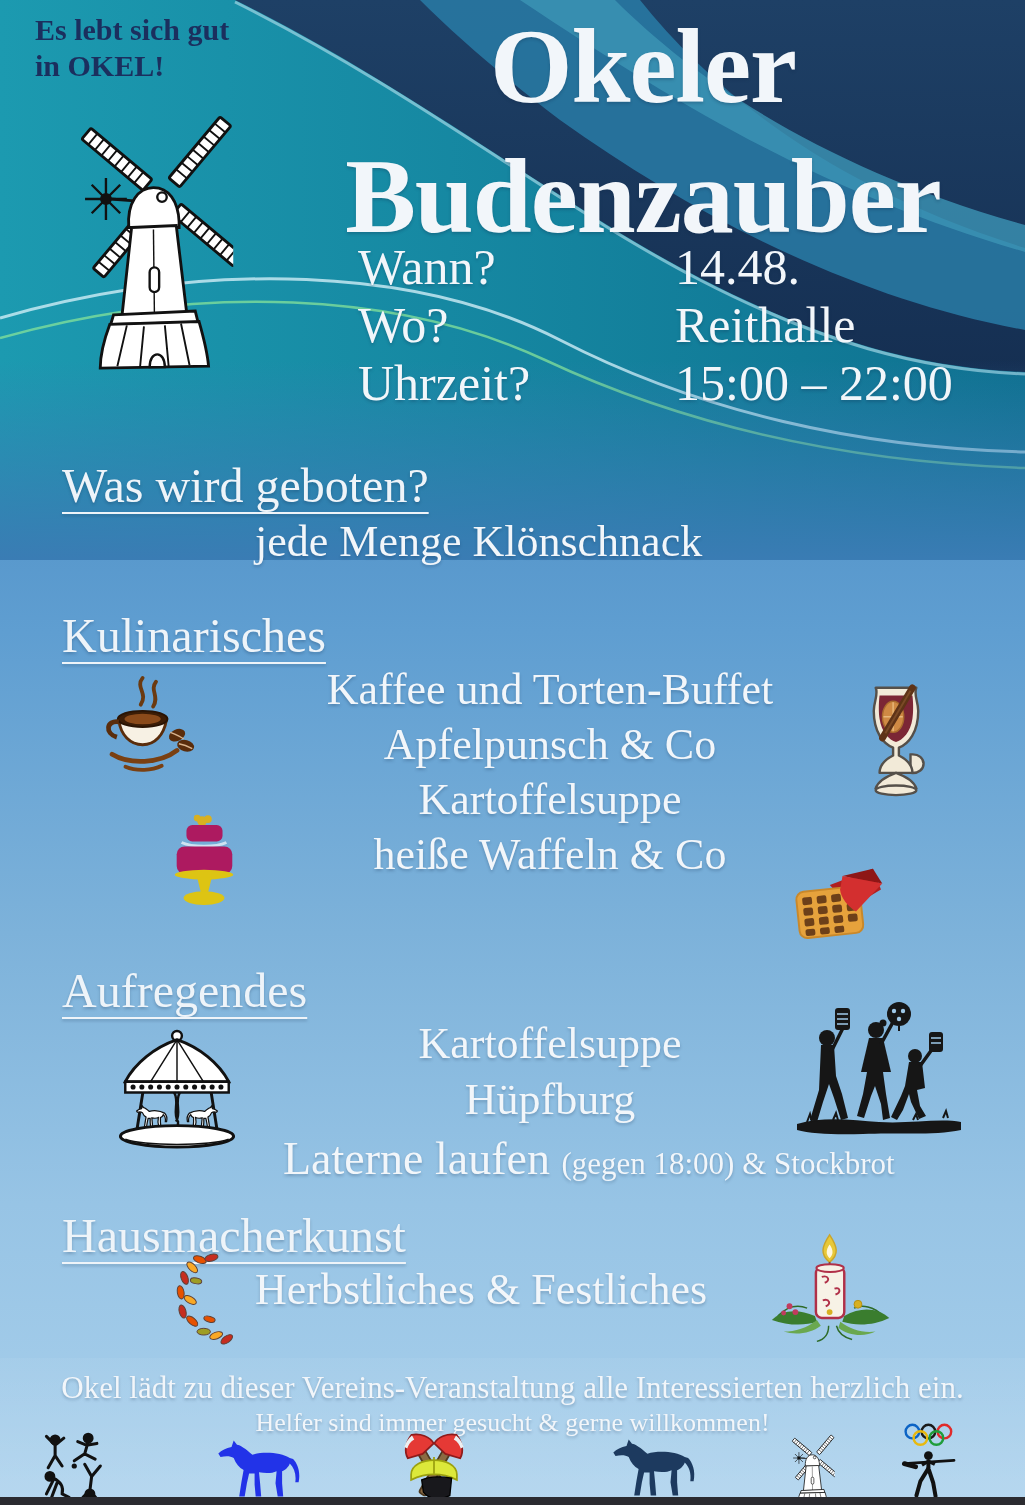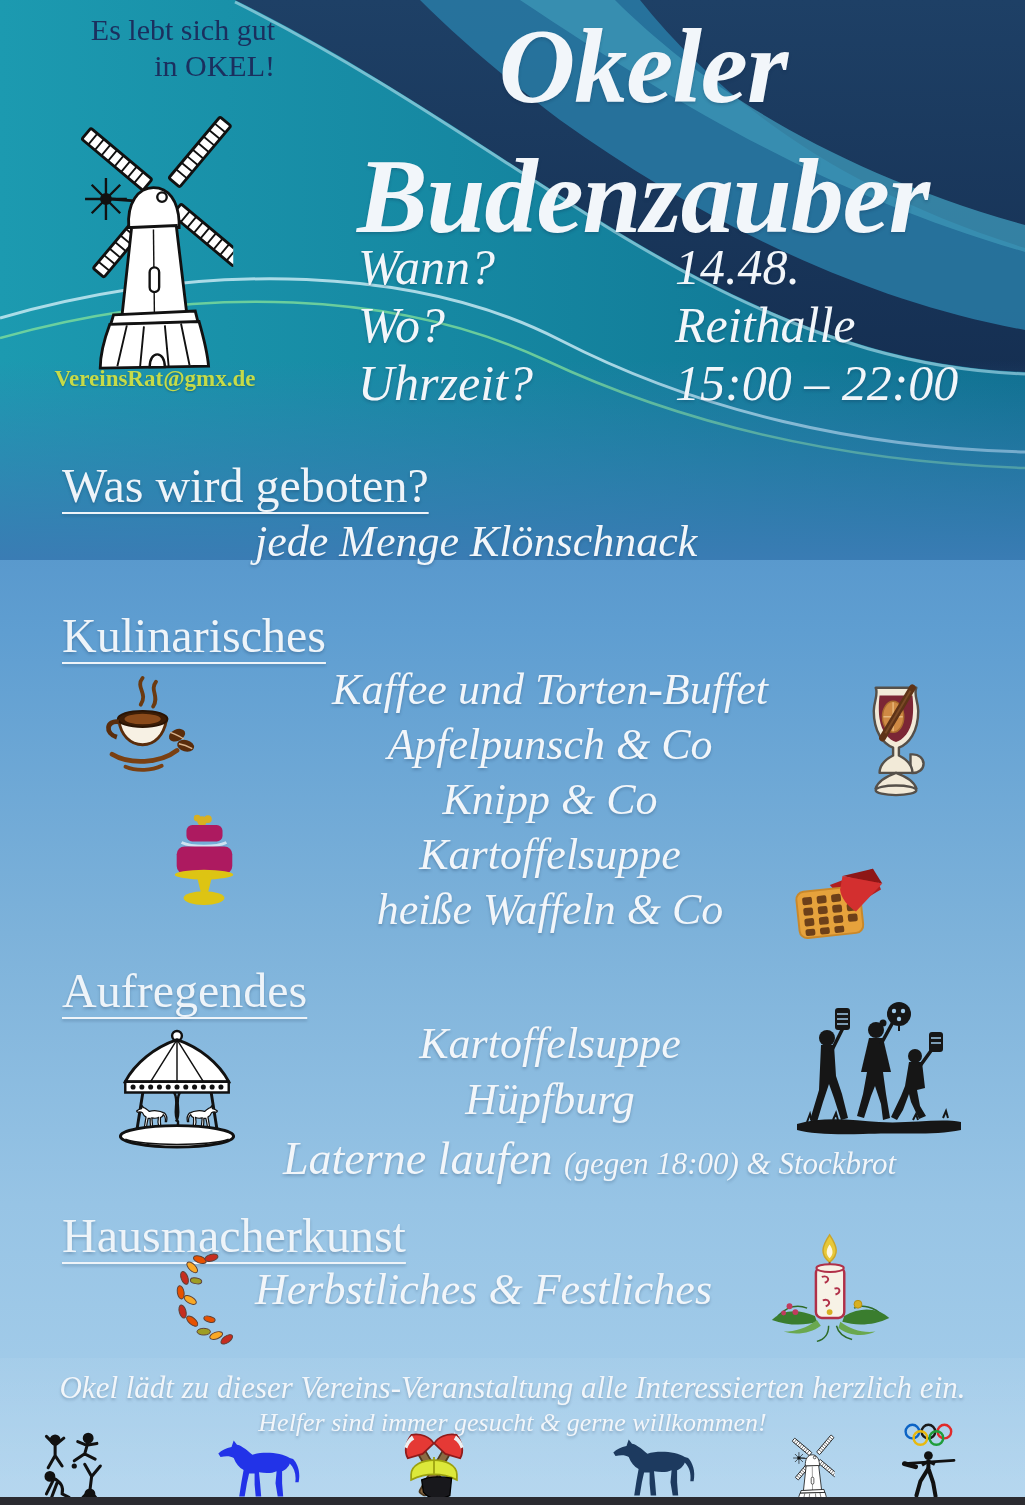--- a/index.html
+++ b/index.html
@@ -2,22 +2,22 @@
 <html><head>
 <meta charset="utf-8">
 <style>
   html,body{margin:0;padding:0;background:#333;}
   .poster{
     position:relative;width:1025px;height:1505px;overflow:hidden;
     font-family:"Liberation Serif","DejaVu Serif",serif;
     background:linear-gradient(180deg,#3a7cb4 0%,#478ac1 22%,#5f9ed1 42%,#7db2da 62%,#97c4e5 80%,#a9d0ec 100%);
   }
   .abs{position:absolute;}
-  .wh{color:#f2f6fa;text-shadow:0 2px 3px rgba(15,40,70,.25);font-style:italic;}
-  .tagline{left:35px;top:12px;width:240px;text-align:right;font-size:30px;line-height:36px;font-weight:normal;color:#1b2f5e;}
+  .wh{color:#f2f6fa;text-shadow:0 2px 3px rgba(15,40,70,.25);}
+  .tagline{left:35px;top:12px;width:240px;text-align:left;font-size:30px;line-height:36px;font-weight:bold;color:#1b2f5e;}
   .contact{left:25px;top:366px;width:260px;text-align:center;color:#c6db49;line-height:25px;text-shadow:0 1px 2px rgba(0,0,0,.25);}
   .contact .c1{font-size:21px;font-weight:bold;}
   .contact .c2{font-size:23px;font-weight:bold;}
   .title{left:288px;top:2px;width:710px;text-align:center;font-weight:bold;font-size:106px;line-height:130px;letter-spacing:-1px;}
   .details{left:358px;top:238px;width:620px;font-size:50px;line-height:58px;}
   .drow{display:flex;}
   .dlabel{width:317px;flex:none;}
   .heading{font-size:48px;color:#eef4f9;text-decoration:underline;text-underline-offset:10px;text-decoration-thickness:2px;text-shadow:0 2px 3px rgba(15,40,70,.25);}
   .intro{left:255px;top:516px;font-size:44px;}
   .food-list{left:200px;top:662px;width:700px;text-align:center;font-size:44px;line-height:55px;}
@@ -96,21 +96,20 @@
   <div class="abs tagline">
     <div>Es lebt sich gut</div>
     <div>in OKEL!</div>
   </div>
 
   <svg class="abs" style="left:70px;top:85px" width="165" height="285" viewBox="0 0 170 300">
     <use href="#mill"></use>
   </svg>
 
   <div class="abs contact">
-    <div class="c2">VereinsRat@gmx.de</div>
   </div>
 
   <div class="abs title wh">
     <div>Okeler</div>
     <div>Budenzauber</div>
   </div>
 
   <div class="abs details wh">
     <div class="drow">
       <span class="dlabel">Wann?</span>
@@ -126,21 +125,20 @@
     </div>
   </div>
 
   <div class="abs heading" style="left:62px;top:458px">Was wird geboten?</div>
   <div class="abs intro wh">jede Menge Klönschnack</div>
 
   <div class="abs heading" style="left:62px;top:608px">Kulinarisches</div>
   <div class="abs food-list wh">
     <div>Kaffee und Torten-Buffet</div>
     <div>Apfelpunsch &amp; Co</div>
-    <div>Knipp &amp; Co</div>
     <div>Kartoffelsuppe</div>
     <div>heiße Waffeln &amp; Co</div>
   </div>
 
   <svg class="abs" style="left:93px;top:670px" width="105" height="118" viewBox="0 0 110 115">
     <path d="M52 4 C44 14 58 20 50 32" stroke="#6b3a10" stroke-width="4" fill="none" stroke-linecap="round"></path>
     <path d="M66 8 C59 17 70 23 63 34" stroke="#6b3a10" stroke-width="4" fill="none" stroke-linecap="round"></path>
     <path d="M27 48 C29 64 39 74 52 74 C65 74 74 64 77 48 Z" fill="#f7f1e4" stroke="#5a2d0c" stroke-width="3"></path>
     <ellipse cx="52" cy="47" rx="26" ry="8.5" fill="#3c1d06" stroke="#2a1404" stroke-width="2"></ellipse>
     <ellipse cx="52" cy="47" rx="19" ry="5.5" fill="#8a4a1a"></ellipse>

